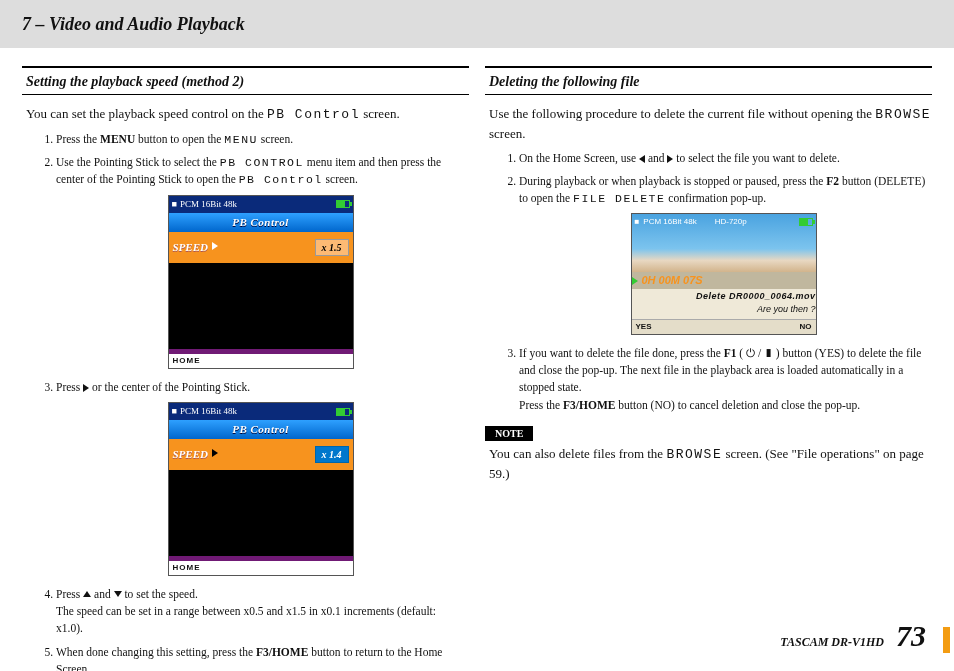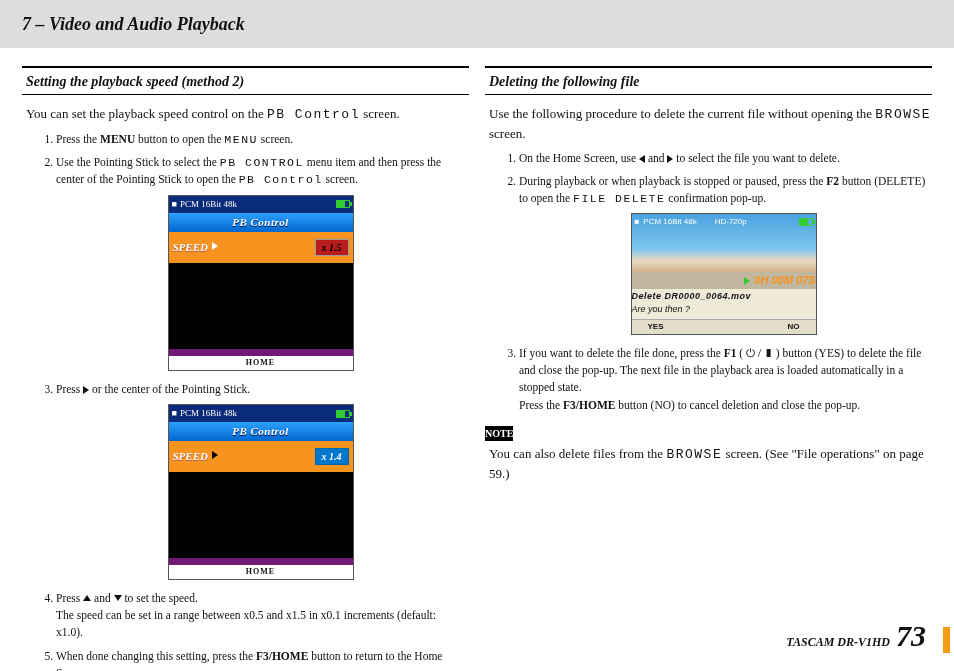--- a/index.html
+++ b/index.html
@@ -9,49 +9,49 @@
   .columns{display:flex;gap:16px;padding:0 22px}
   .col{flex:1;min-width:0}
   .hr{height:2px;background:#000;margin:0 0 6px 0}
   .hr-thin{height:1px;background:#000;margin:4px 0 10px 0}
   .section-title{font-weight:700;font-size:14px;font-style:italic;margin:2px 0 2px 4px}
   .intro{font-size:13px;line-height:1.45;margin:0 0 6px 4px}
   ol{list-style:decimal;padding-left:34px;margin-bottom:0}
   ol li{font-size:11.5px;line-height:1.5;margin-bottom:6px;padding-right:4px}
   .lcd-mono{font-family:"Lucida Console","Courier New",monospace;letter-spacing:1.5px}
   .bold{font-weight:700}
-  .note-tag{display:inline-block;background:#000;color:#fff;font-weight:700;font-size:10px;padding:2px 0;margin:6px 0 4px 0}
-  .footer{position:absolute;bottom:18px;right:28px;font-style:italic;font-weight:700;font-size:12px;display:flex;align-items:baseline;gap:6px}
+  .note-tag{display:inline-block;background:#000;color:#fff;font-weight:700;font-size:10px;padding:2px 10px;margin:6px 0 4px 0}
+  .footer{position:absolute;bottom:18px;right:28px;font-style:italic;font-weight:700;font-size:12px;display:flex;align-items:baseline;gap:12px}
   .footer .pg{font-size:30px}
   .orange-bar{position:absolute;right:4px;bottom:18px;width:7px;height:26px;background:#f39c12}
   
   .shot{width:186px;margin:6px auto 10px auto;border:1px solid #555}
   .shot-top{background:#0a2a7a;color:#fff;font-size:9px;display:flex;align-items:center;gap:3px;padding:2px 3px}
   .shot-title{background:linear-gradient(#2ea0ff,#0066cc);color:#fff;font-style:italic;font-weight:700;text-align:center;font-size:11px;letter-spacing:.5px;padding:1px 0;text-shadow:0 1px 0 #003}
   .shot-speedrow{background:#f7931e;display:flex;padding:7px 4px;font-style:italic;font-weight:700;font-size:11px}
   .shot-speedrow .lbl{color:#fff;text-shadow:0 1px 0 #a55}
-  .shot-speedrow .val{color:#000;background:#b91c1c;padding:0 6px;margin-left:auto;border:1px solid #999;font-size:10px}
+  .shot-speedrow .val{color:#000;background:#fdba74;padding:0 6px;margin-left:auto;border:1px solid #999;font-size:10px}
   .shot-body{background:#000;height:86px}
-  .shot-footer{background:#fff;text-align:center;padding:1px 4px;font-size:8px;font-weight:700;letter-spacing:1px;border-top:7px solid #701a75;font-family:Liberation Serif, serif}
+  .shot-footer{background:#fff;text-align:left;padding:1px 4px;font-size:8px;font-weight:700;letter-spacing:1px;border-top:5px solid #701a75;font-family:Liberation Sans, sans-serif}
   .triangle-r{display:inline-block;width:0;height:0;border-top:4px solid transparent;border-bottom:4px solid transparent;border-left:6px solid currentColor;vertical-align:-1px}
   .triangle-l{display:inline-block;width:0;height:0;border-top:4px solid transparent;border-bottom:4px solid transparent;border-right:6px solid currentColor;vertical-align:-1px}
   .triangle-u{display:inline-block;width:0;height:0;border-left:4px solid transparent;border-right:4px solid transparent;border-bottom:6px solid currentColor;vertical-align:1px}
   .triangle-d{display:inline-block;width:0;height:0;border-left:4px solid transparent;border-right:4px solid transparent;border-top:6px solid currentColor;vertical-align:1px}
   .batt{display:inline-block;width:14px;height:8px;border:1px solid #3c3;position:relative;margin-left:auto}
   .batt:after{content:"";position:absolute;right:-3px;top:1px;width:2px;height:4px;background:#3c3}
   .batt i{display:block;height:100%;width:70%;background:#3c3}
   
   .vshot{width:186px;margin:6px auto 10px auto;border:1px solid #555;position:relative}
   .vshot .sky{height:58px;background:linear-gradient(#4aa3e0,#7cc4ee 60%,#e8d8c2 80%,#d2b48c)}
   .vshot .top{position:absolute;top:0;left:0;right:0;display:flex;gap:4px;align-items:center;font-size:8px;color:#fff;padding:2px 3px;font-family:Arial}
-  .vshot .tc{position:absolute;top:58px;left:0;right:0;text-align:right;color:#f7931e;font-style:italic;font-weight:700;font-size:11px;background:#c0b79e;font-family:Arial}
-  .vshot .popup{background:#efe9d8;border-top:1px solid #888;font-family:Arial;text-align:left;font-size:9px;padding:3px 0 0 0}
+  .vshot .tc{position:absolute;top:58px;left:0;right:0;text-align:left;color:#f7931e;font-style:italic;font-weight:700;font-size:11px;background:#c0b79e;font-family:Arial}
+  .vshot .popup{background:#efe9d8;border-top:1px solid #888;font-family:Arial;text-align:right;font-size:9px;padding:3px 0 0 0}
   .vshot .popup .t1{font-weight:700;font-style:italic;letter-spacing:.5px}
   .vshot .popup .t3{font-style:italic}
-  .vshot .btnrow{display:flex;justify-content:space-between;border-top:1px solid #aaa;font-size:8px;font-weight:700;padding:1px 16px;background:#e4ddc9;margin-top:2px}
+  .vshot .btnrow{display:flex;justify-content:space-between;border-top:1px solid #aaa;font-size:8px;font-weight:700;padding:1px 4px;background:#e4ddc9;margin-top:2px}
 </style>
 </head>
 <body>
 
 <div class="header-band">
   <div class="header-title">7 – Video and Audio Playback</div>
 </div>
 
 <div class="columns">
 

